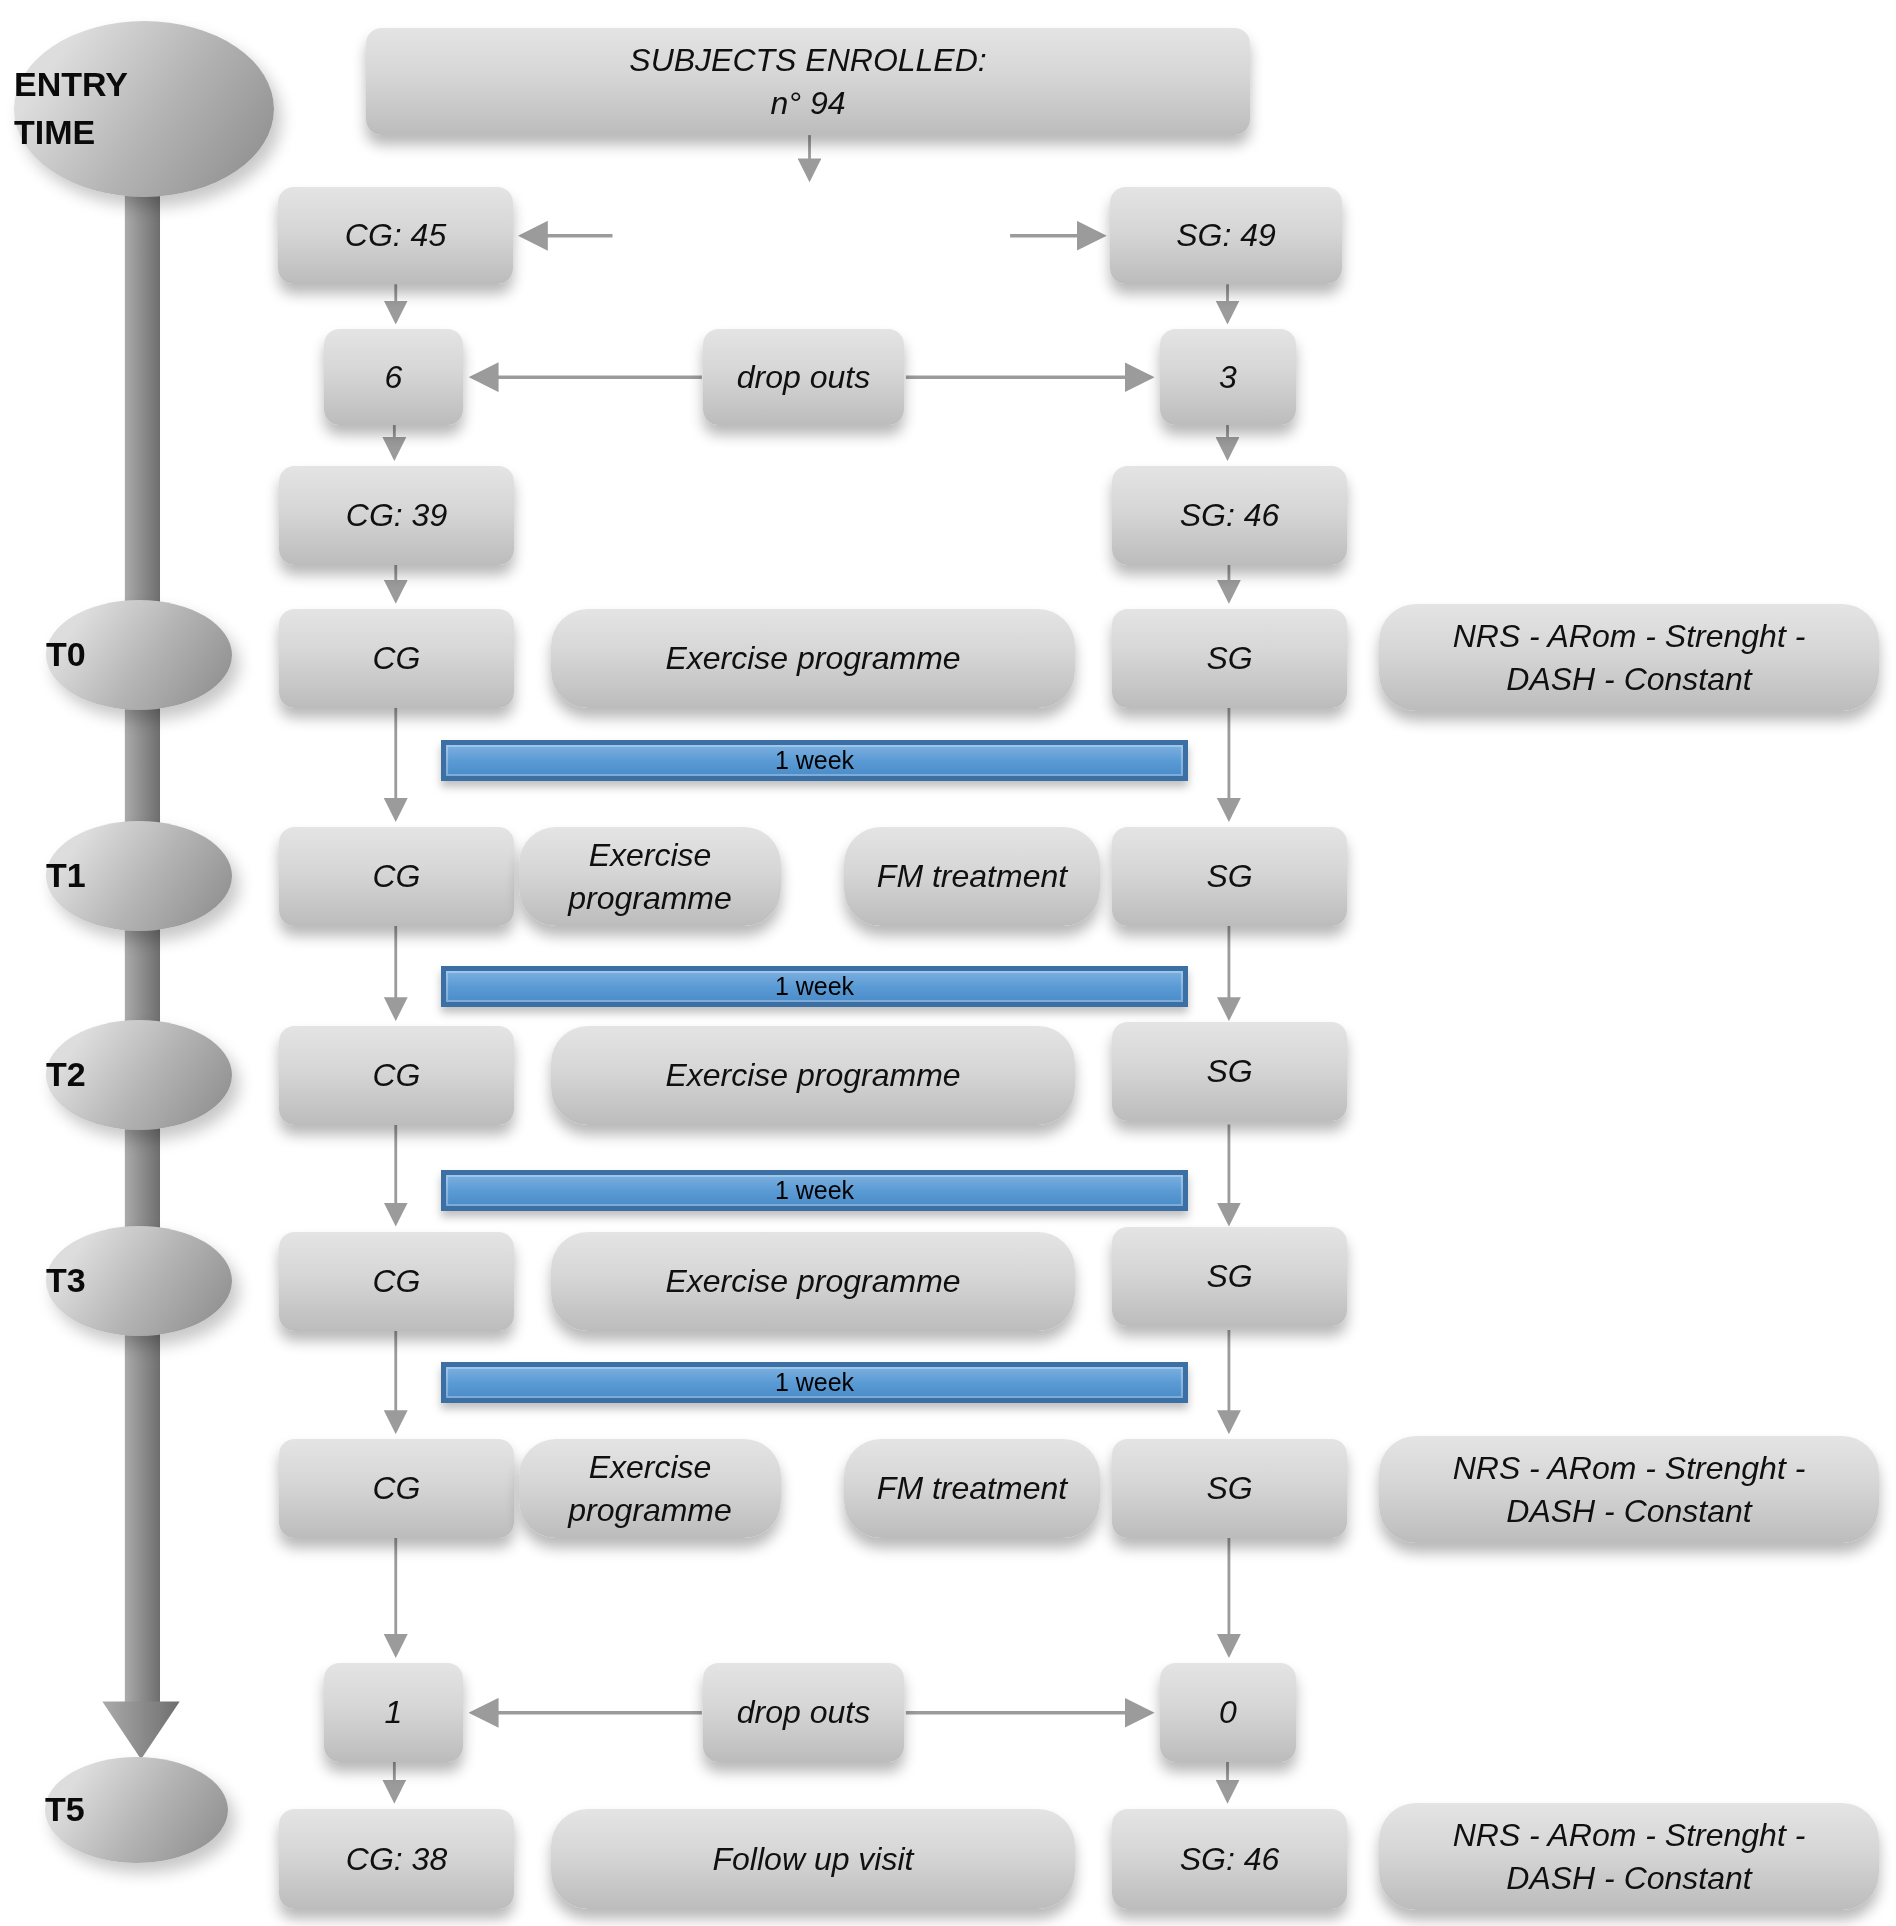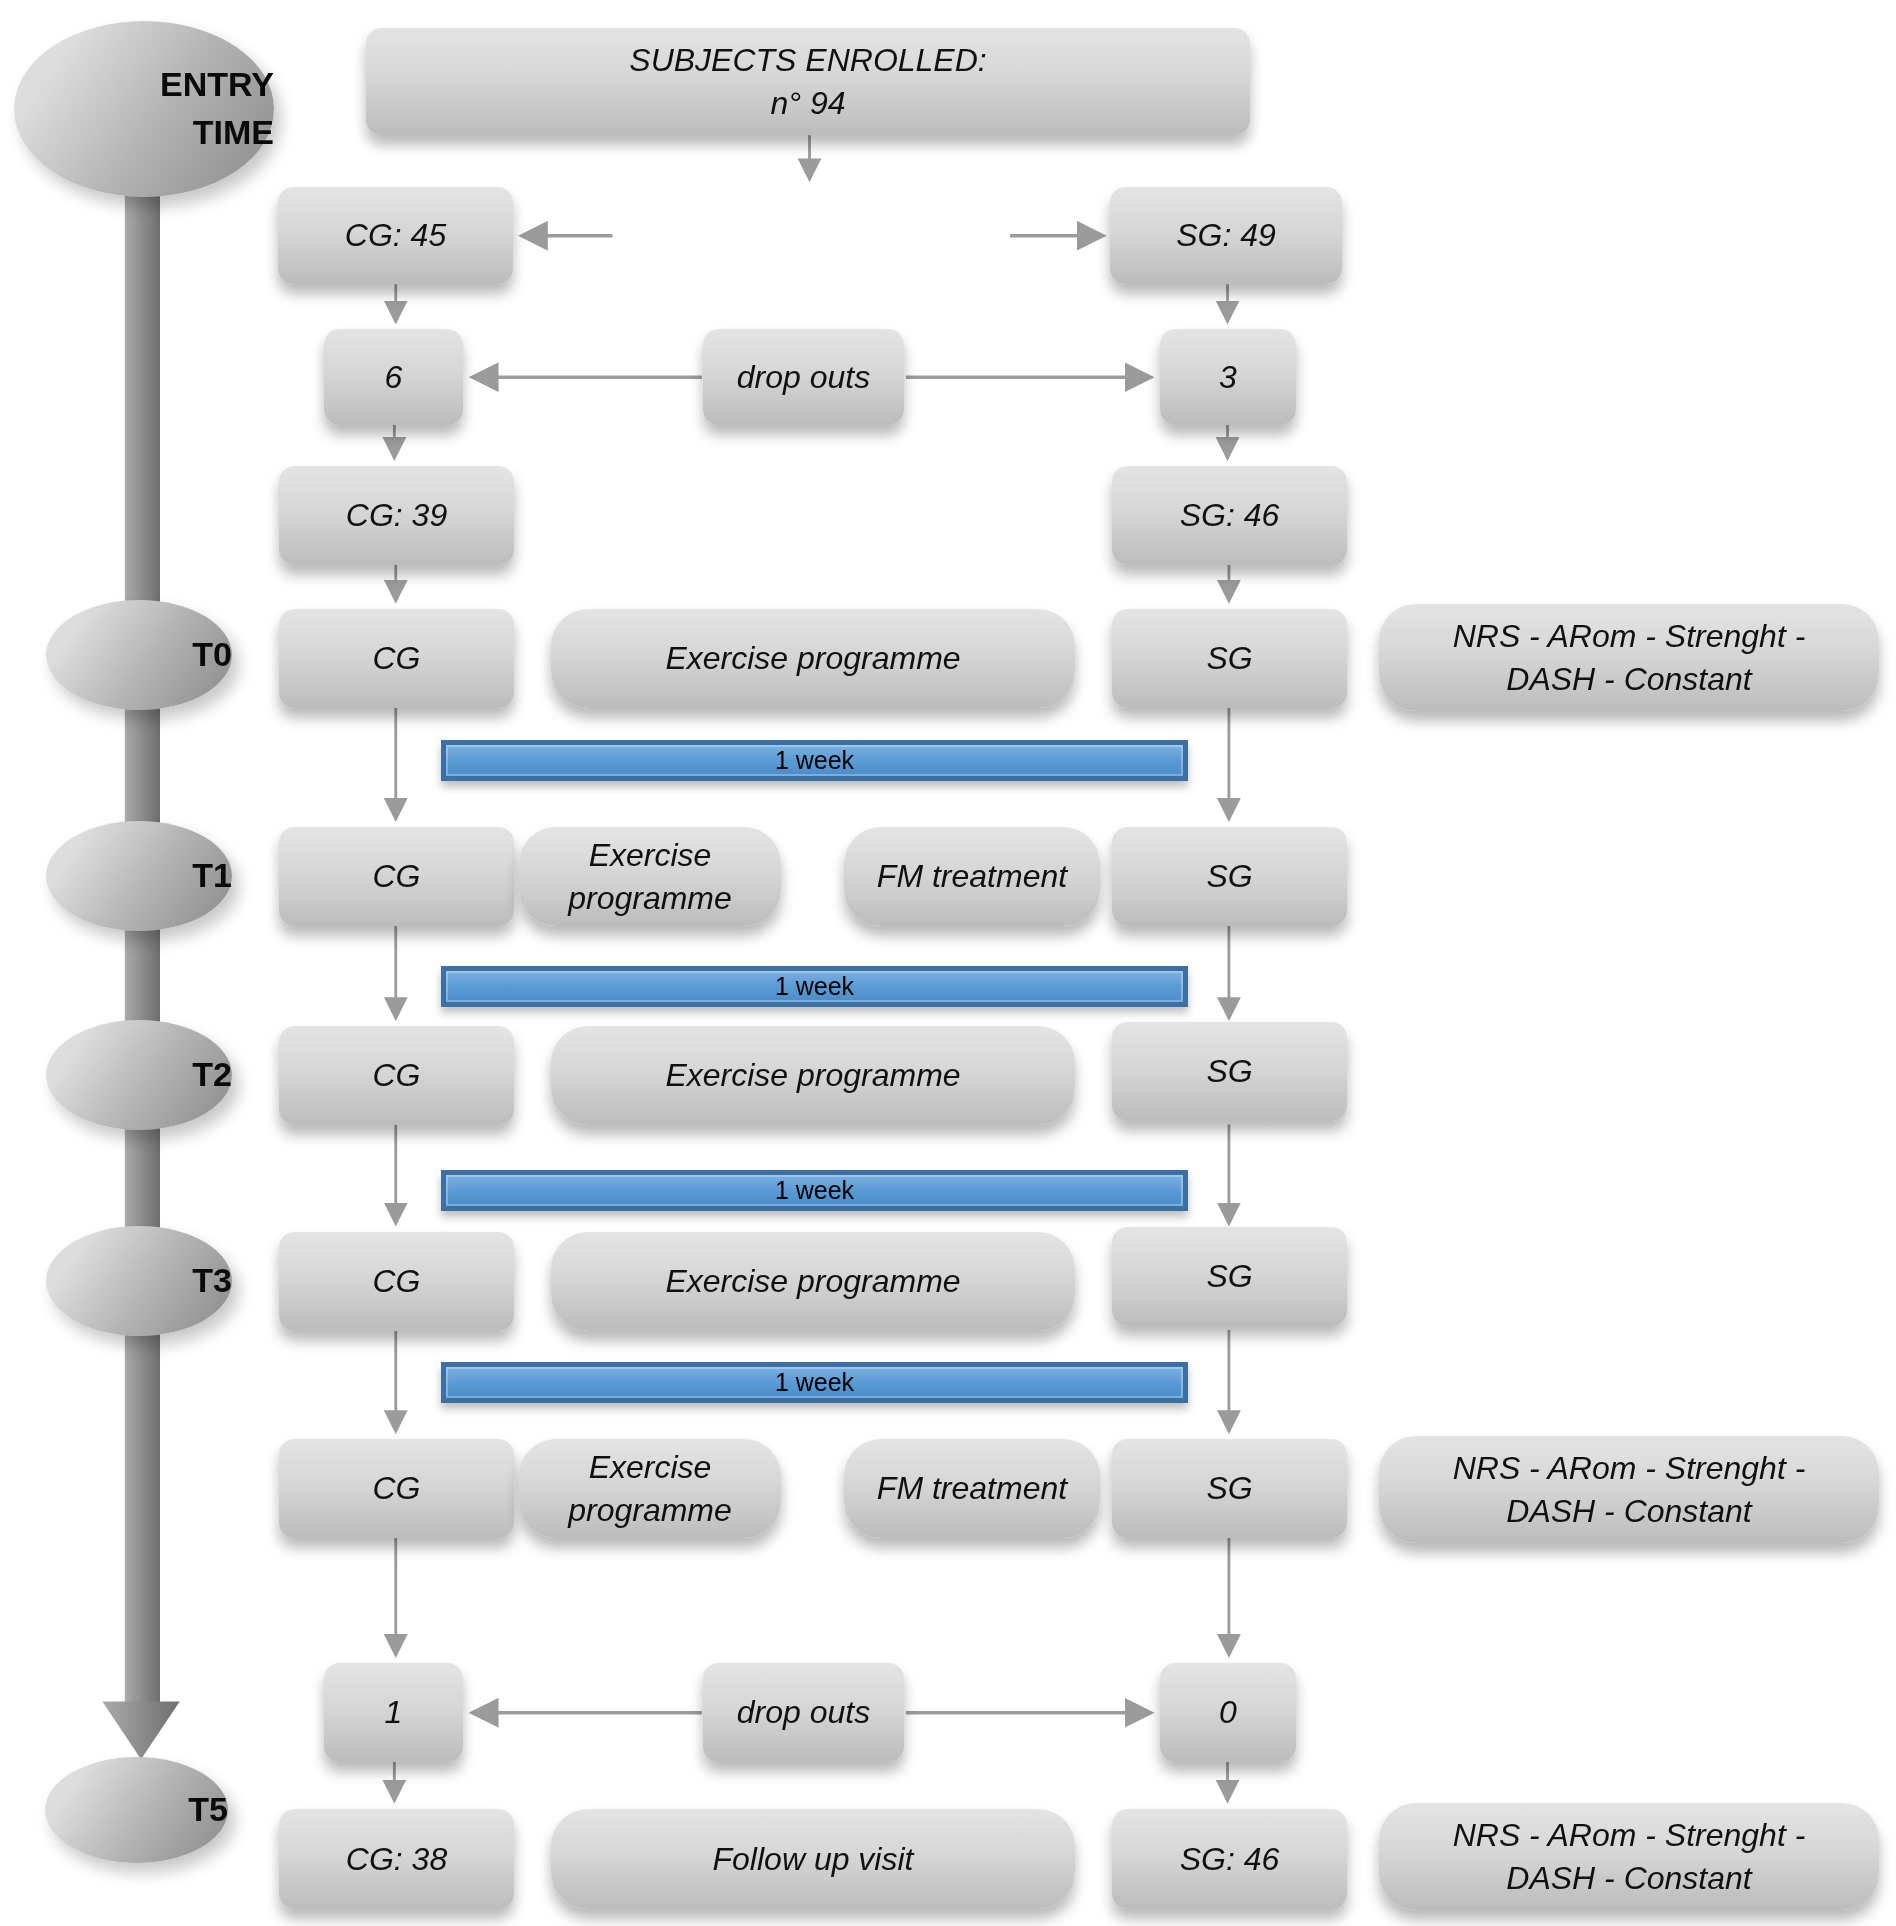--- a/index.html
+++ b/index.html
@@ -13,21 +13,21 @@
     background:linear-gradient(180deg,#e4e4e4 0%,#d6d6d6 45%,#bcbcbc 100%);
     box-shadow:0 10px 14px rgba(0,0,0,.28);
     display:flex;flex-direction:column;align-items:center;justify-content:center;
     text-align:center;font-size:32px;line-height:1.32;padding:2.8px 10px;font-style:italic;
   }
   .pill{border-radius:37px;}
   .ellipse{
     position:absolute;border-radius:50%;
     background:linear-gradient(125deg,#dddddd 18%,#b4b4b4 55%,#919191 92%);
     box-shadow:7px 10px 15.5px rgba(0,0,0,.22);
-    display:flex;flex-direction:column;align-items:flex-end;justify-content:center;
+    display:flex;flex-direction:column;align-items:flex-start;justify-content:center;
     font-weight:700;font-size:34px;line-height:1.4;color:#0a0a0a;
   }
   .bar{
     position:absolute;box-sizing:border-box;height:41px;
     border:5.6px solid var(--bar-border,#3c6fa3);
     background:linear-gradient(180deg,#7cb0e0 0%,var(--bar-blue,#5b9bd5) 50%,#4a8cc9 100%);
     box-shadow:0 5.6px 8.4px rgba(0,0,0,.25), inset 0 0 0 2.1px rgba(255,255,255,.28);
     display:flex;align-items:center;justify-content:center;
     font-size:25px;color:#000;
   }

